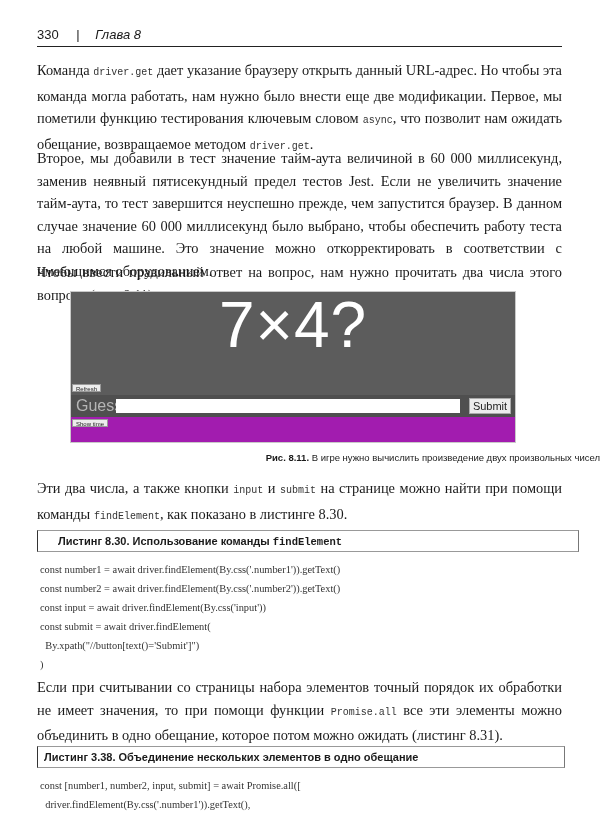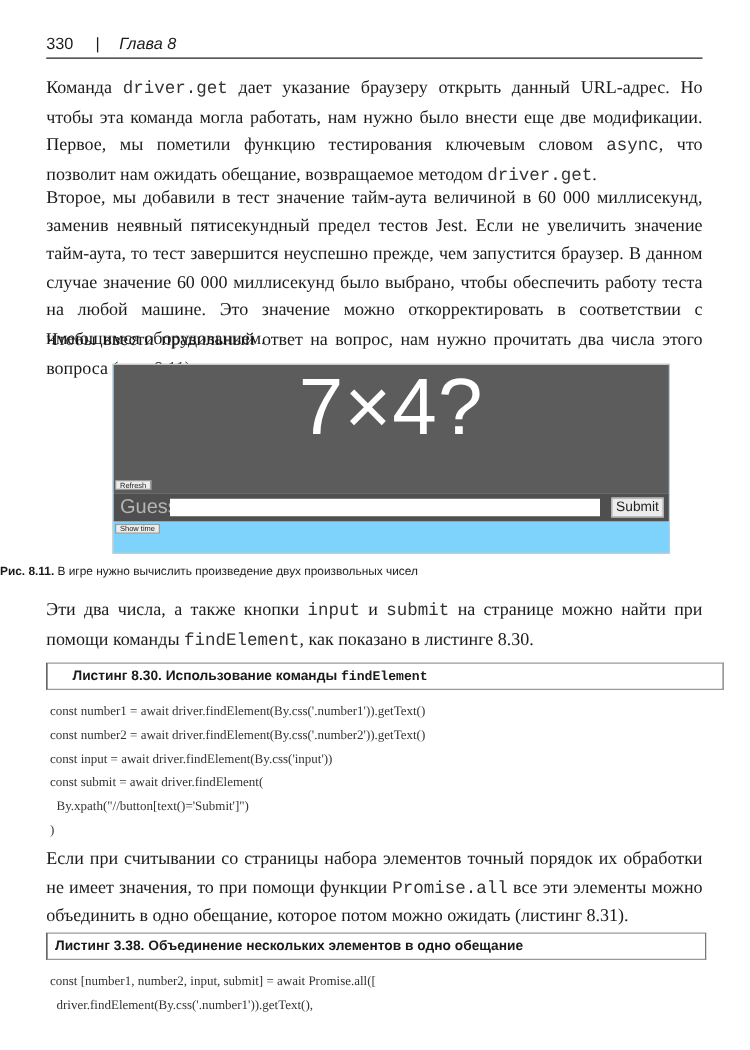--- a/index.html
+++ b/index.html
@@ -17,26 +17,26 @@
     .running-head .sep { display: inline-block; margin: 0 12px 0 14px; }
     .running-head .chapter { font-style: italic; margin-top: 16px; }
 
     .para {
       position: absolute; left: 37px; width: 525px;
       font-size: 14.4px; line-height: 22.5px; text-align: justify;
       margin: 0;
     }
     .para .code {
       font-family: "Liberation Mono", "DejaVu Sans Mono", monospace;
-      font-size: 14px; color: #333;
+      font-size: 10px; color: #333;
     }
 
     .figure {
-      position: absolute; left: 90px; top: 291px; width: 444px; height: 150px;
-      border: 1px solid #c9c9c9; background: #7dd3fc;
+      position: absolute; left: 70px; top: 291px; width: 444px; height: 150px;
+      border: 1px solid #c9c9c9; background: #a21caf;
     }
     .fig-top {
       position: absolute; left: 0; top: 0; width: 444px; height: 103px;
       background: #5c5c5c;
     }
     .fig-question {
       position: absolute; left: 0; top: -4px; width: 444px; text-align: center;
       font-family: "Liberation Sans", sans-serif; font-size: 64px; color: #ffffff;
       letter-spacing: 1px; font-weight: normal;
     }
@@ -60,21 +60,21 @@
     }
     .submit-btn {
       position: absolute; left: 398px; top: 3px; width: 42px; height: 16px;
       background: #ececec; border: 1px solid #aaa;
       font-family: "Liberation Sans", sans-serif; font-size: 11px; line-height: 15px;
       text-align: center; color: #222; padding: 0;
     }
     .showtime-btn { left: 1px; top: 127px; }
 
     .caption {
-      position: absolute; left: 0; top: 452px; width: 600px; text-align: left;
+      position: absolute; left: 0; top: 452px; width: 600px; text-align: right;
       font-family: "Liberation Sans", sans-serif; font-size: 9.5px; color: #1a1a1a;
     }
     .caption b { font-weight: bold; }
 
     .listing-head {
       position: absolute; left: 37px; width: 520px; height: 20px;
       border-left: 1.5px solid #333; border-right: 1px solid #777;
       border-top: 1px solid #999; border-bottom: 1px solid #999;
       font-family: "Liberation Sans", sans-serif; font-weight: bold; font-size: 11px;
       line-height: 20px; padding-left: 6px;

